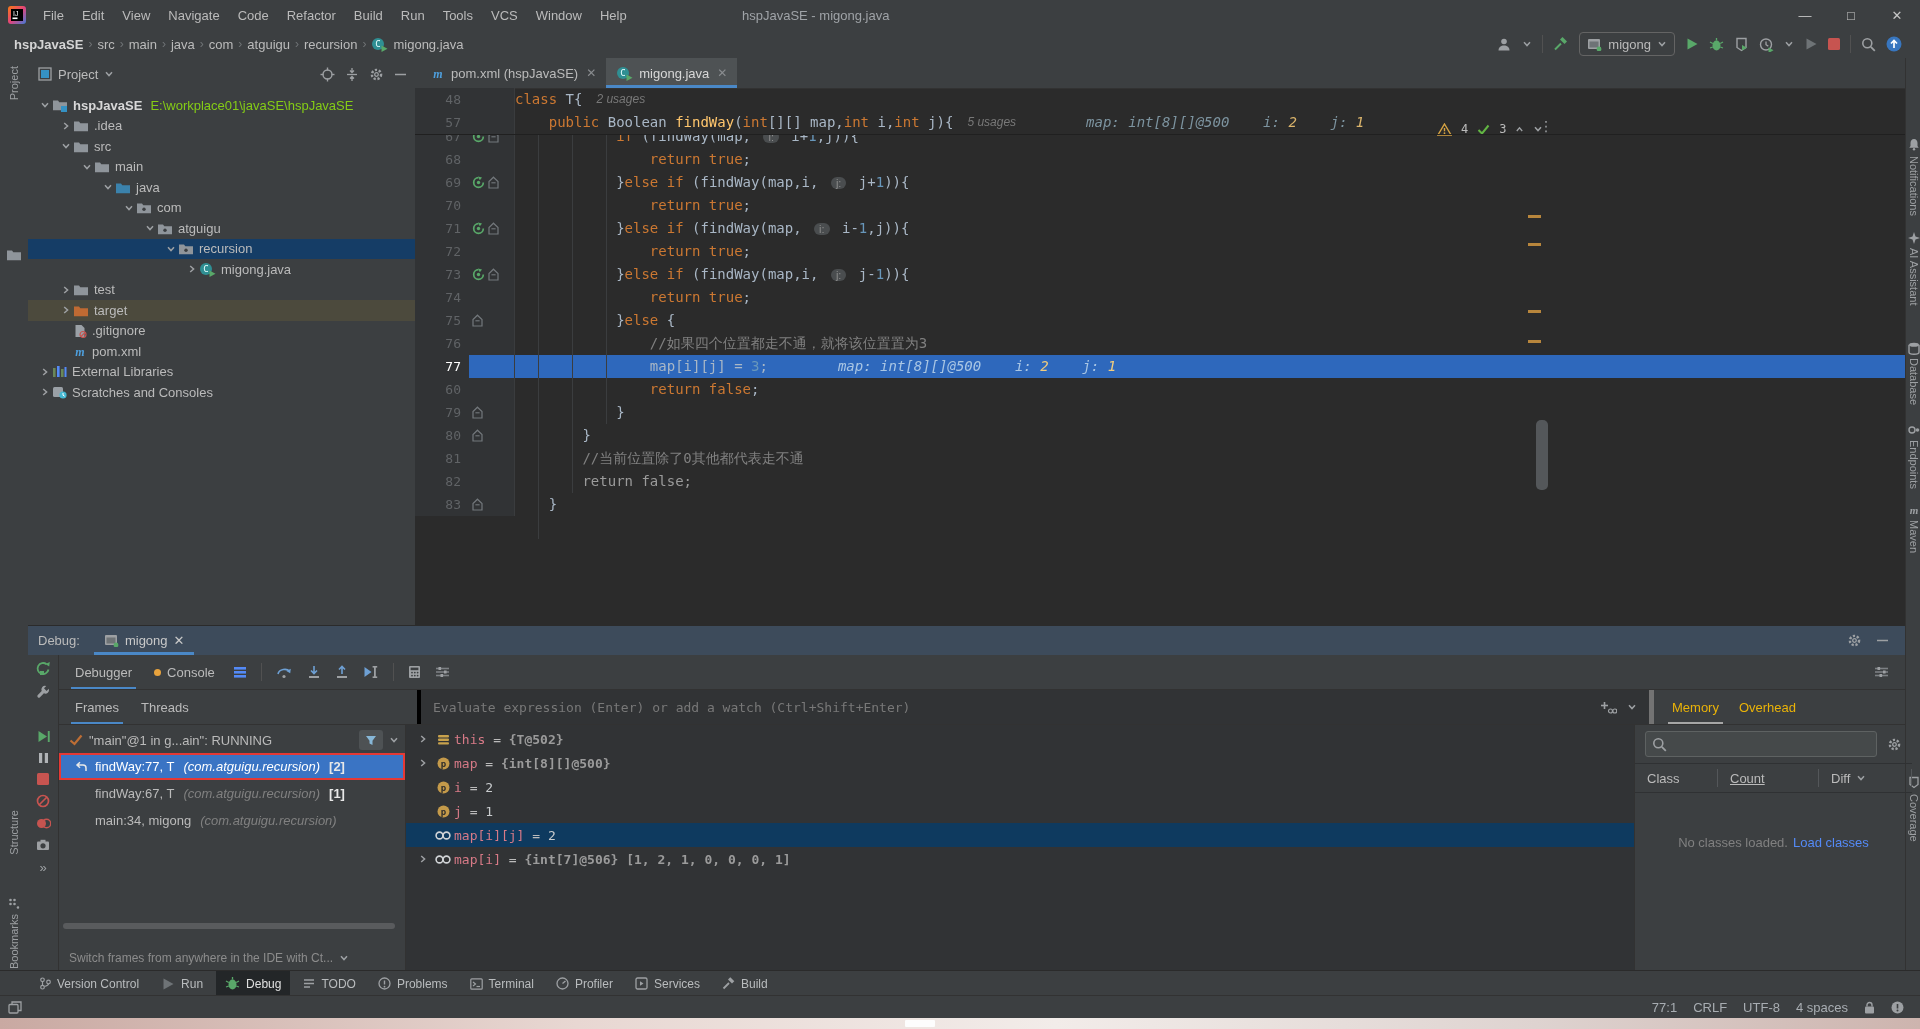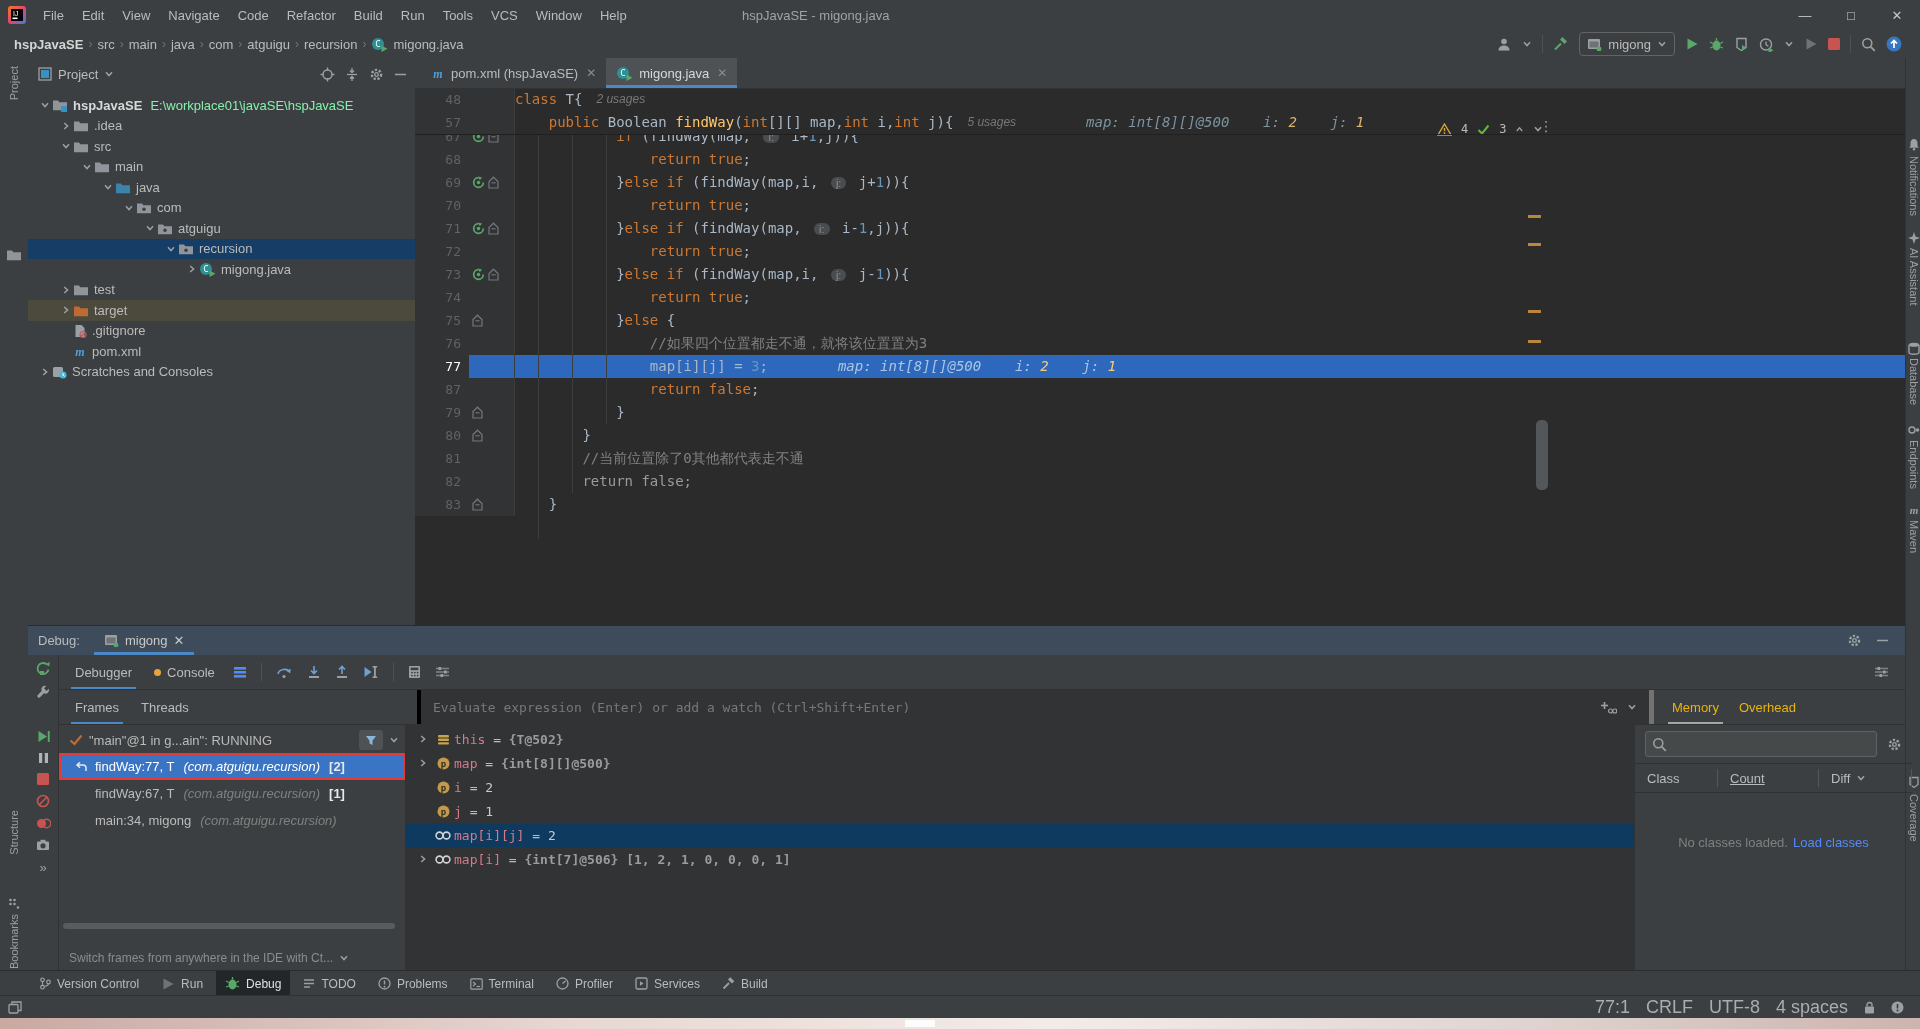--- a/index.html
+++ b/index.html
@@ -39,21 +39,21 @@
   
   #project-panel{left:28px;top:58px;width:387px;height:567px;background:#3c3f41;border-right:1px solid #323232;}
   #project-header{height:32px;padding:0 8px 0 10px;gap:6px;border-bottom:1px solid #3c3f41;}
   #project-header .ph-title{color:#bbbbbb;}
   #project-header .ph-icons{margin-left:auto;display:flex;gap:10px;align-items:center;}
   #project-tree{padding-top:4px;}
   .tree-row{height:20.5px;display:flex;align-items:center;white-space:nowrap;}
   .tree-row .arr{width:14px;display:flex;justify-content:center;flex:none;}
   .tree-row .lbl{margin-left:5px;color:#bbbbbb;}
   .tree-row .lbl.bold{font-weight:bold;color:#d8d8d8;}
-  .tree-row .suffix{margin-left:8px;color:#86efac;}
+  .tree-row .suffix{margin-left:8px;color:#84cc16;}
   .tree-row.selected{background:#153d66;}
   .tree-row.excluded{background:#4c4a3d;}
 
   
   #editor{left:415px;top:58px;width:1490px;height:567px;background:#2b2b2b;}
   #tabbar{height:30px;background:#3c3f41;border-bottom:1px solid #323232;display:flex;}
   .etab{height:30px;display:flex;align-items:center;gap:6px;padding:0 10px;color:#bbbbbb;position:relative;}
   .etab.active{background:#4e5254;color:#d8d8d8;}
   .etab.active:after{content:"";position:absolute;left:0;right:0;bottom:0;height:3px;background:#4a88c7;}
   .etab .x{color:#8a8d90;font-size:12px;margin-left:2px;}
@@ -136,21 +136,21 @@
   #mem-search{flex:1;height:24px;border:1px solid #5e6262;border-radius:3px;background:#45494a;display:flex;align-items:center;padding-left:6px;gap:5px;}
   #mem-cols{display:flex;border-top:1px solid #2f3133;border-bottom:1px solid #2f3133;height:28px;align-items:center;margin-top:2px;}
   .mem-col-h{display:flex;align-items:center;gap:6px;padding-left:12px;color:#bbbbbb;border-right:1px solid #54575a;height:18px;}
   #mem-empty{flex:1;display:flex;align-items:flex-start;justify-content:center;padding-top:42px;color:#808080;}
   #mem-empty a{color:#548af7;text-decoration:none;margin-left:5px;}
 
   
   #toolbuttons{left:0;top:970px;width:1920px;height:25px;background:#3c3f41;border-top:1px solid #2b2b2b;display:flex;align-items:center;padding-left:30px;gap:4px;}
   .twbtn{height:25px;display:flex;align-items:center;gap:6px;padding:0 9px;color:#b9bcbe;font-size:12px;}
   .twbtn.active{background:#232628;color:#e0e0e0;}
-  #statusbar{left:0;top:995px;width:1920px;height:23px;background:#3c3f41;border-top:1px solid #323232;display:flex;align-items:center;font-size:18px;color:#a8adb2;}
+  #statusbar{left:0;top:995px;width:1920px;height:23px;background:#3c3f41;border-top:1px solid #323232;display:flex;align-items:center;font-size:13px;color:#a8adb2;}
   #status-right{margin-left:auto;display:flex;align-items:center;gap:16px;padding-right:16px;}
   #desktop-sliver{left:0;top:1018px;width:1920px;height:11px;background:linear-gradient(90deg,#c9a9a2,#e8d7d2 30%,#f2ece9 55%,#ded3d0 80%,#cdb4ae);}
   #desktop-sliver .taskbtn{position:absolute;left:905px;top:2px;width:30px;height:7px;background:#fdfdfd;border-radius:1px;}
 </style>
 </head>
 <body>
 
 <div id="menubar" class="abs flex">
   <span id="logo" class="icon">
       <svg width="18" height="18">
@@ -601,20 +601,36 @@
         <span class="lbl">.gitignore</span>
       </div>
       <div class="tree-row" style="padding-left: 31px;">
         <span class="arr"></span>
         <span class="icon">
           <svg width="14" height="13">
             <text x="7" y="11" font-size="12" font-style="italic" font-weight="bold" fill="#4e9fdd" text-anchor="middle" font-family="serif">m</text>
           </svg>
         </span>
         <span class="lbl">pom.xml</span>
+      </div>
+      <div class="tree-row" style="padding-left: 10px;">
+        <span class="arr">
+          <svg width="10" height="10" viewBox="0 0 10 10">
+            <path d="M3.2 2 6.6 5 3.2 8" fill="none" stroke="#9da0a3" stroke-width="1.5"></path>
+          </svg>
+        </span>
+        <span class="icon">
+          <svg width="15" height="13">
+            <rect x="1" y="3" width="2.6" height="9" fill="#6a8759"></rect>
+            <rect x="5" y="1" width="2.6" height="11" fill="#548af7"></rect>
+            <rect x="9" y="4" width="2.6" height="8" fill="#6a8759"></rect>
+            <rect x="12.5" y="2" width="2" height="10" fill="#548af7"></rect>
+          </svg>
+        </span>
+        <span class="lbl">External Libraries</span>
       </div>
       <div class="tree-row" style="padding-left: 10px;">
         <span class="arr">
           <svg width="10" height="10" viewBox="0 0 10 10">
             <path d="M3.2 2 6.6 5 3.2 8" fill="none" stroke="#9da0a3" stroke-width="1.5"></path>
           </svg>
         </span>
         <span class="icon">
           <svg width="15" height="14">
             <rect x="1" y="2" width="10" height="10" rx="1.5" fill="#9aa0a6"></rect>
@@ -692,21 +708,21 @@
               <path d="M5.5 1.2 10 5.5V12H1V5.5z" fill="none" stroke="#73787c" stroke-width="1.2"></path>
               <line x1="3.4" y1="6.8" x2="7.6" y2="6.8" stroke="#73787c" stroke-width="1.1"></line>
             </svg></span></span><div class="code-text"><span style="padding-left: 12ch;"><span class="tk-d">}</span><span class="tk-k">else if</span><span class="tk-d"> (findWay(map,i, </span><span class="tk-chip">j:</span><span class="tk-d"> j-</span><span class="tk-n">1</span><span class="tk-d">)){</span></span></div></div>
       <div class="code-row"><span class="gut-num">74</span><span class="gut-icons"></span><div class="code-text"><span style="padding-left: 16ch;"><span class="tk-k">return true</span><span class="tk-d">;</span></span></div></div>
       <div class="code-row"><span class="gut-num">75</span><span class="gut-icons"><span class="icon"><svg width="11" height="13">
               <path d="M5.5 1.2 10 5.5V12H1V5.5z" fill="none" stroke="#73787c" stroke-width="1.2"></path>
               <line x1="3.4" y1="6.8" x2="7.6" y2="6.8" stroke="#73787c" stroke-width="1.1"></line>
             </svg></span></span><div class="code-text"><span style="padding-left: 12ch;"><span class="tk-d">}</span><span class="tk-k">else</span><span class="tk-d"> {</span></span></div></div>
       <div class="code-row"><span class="gut-num">76</span><span class="gut-icons"></span><div class="code-text"><span style="padding-left: 16ch;"><span class="tk-c">//如果四个位置都走不通，就将该位置置为3</span></span></div></div>
       <div class="code-row exec"><span class="gut-num">77</span><span class="gut-icons"></span><div class="code-text"><span style="padding-left: 16ch;"><span class="tk-d">map[i][j] = </span><span class="tk-n">3</span><span class="tk-d">;</span></span><span class="hints"><span class="tk-h">map: int[8][]@500</span><span class="tk-h">    </span><span class="tk-h">i: </span><span class="tk-hv">2</span><span class="tk-h">    </span><span class="tk-h">j: </span><span class="tk-hv">1</span></span></div></div>
-      <div class="code-row"><span class="gut-num">87</span><span class="gut-icons"></span><div class="code-text"><span style="padding-left: 16ch;"><span class="tk-k">return false</span><span class="tk-d">;</span></span></div></div>
+      <div class="code-row"><span class="gut-num">60</span><span class="gut-icons"></span><div class="code-text"><span style="padding-left: 16ch;"><span class="tk-k">return false</span><span class="tk-d">;</span></span></div></div>
       <div class="code-row"><span class="gut-num">79</span><span class="gut-icons"><span class="icon"><svg width="11" height="13">
               <path d="M5.5 1.2 10 5.5V12H1V5.5z" fill="none" stroke="#73787c" stroke-width="1.2"></path>
               <line x1="3.4" y1="6.8" x2="7.6" y2="6.8" stroke="#73787c" stroke-width="1.1"></line>
             </svg></span></span><div class="code-text"><span style="padding-left: 12ch;"><span class="tk-d">}</span></span></div></div>
       <div class="code-row"><span class="gut-num">80</span><span class="gut-icons"><span class="icon"><svg width="11" height="13">
               <path d="M5.5 1.2 10 5.5V12H1V5.5z" fill="none" stroke="#73787c" stroke-width="1.2"></path>
               <line x1="3.4" y1="6.8" x2="7.6" y2="6.8" stroke="#73787c" stroke-width="1.1"></line>
             </svg></span></span><div class="code-text"><span style="padding-left: 8ch;"><span class="tk-d">}</span></span></div></div>
       <div class="code-row"><span class="gut-num">81</span><span class="gut-icons"></span><div class="code-text"><span style="padding-left: 8ch;"><span class="tk-c">//当前位置除了0其他都代表走不通</span></span></div></div>
       <div class="code-row"><span class="gut-num">82</span><span class="gut-icons"></span><div class="code-text"><span style="padding-left: 8ch;"><span class="tk-dim">return false;</span></span></div></div>

